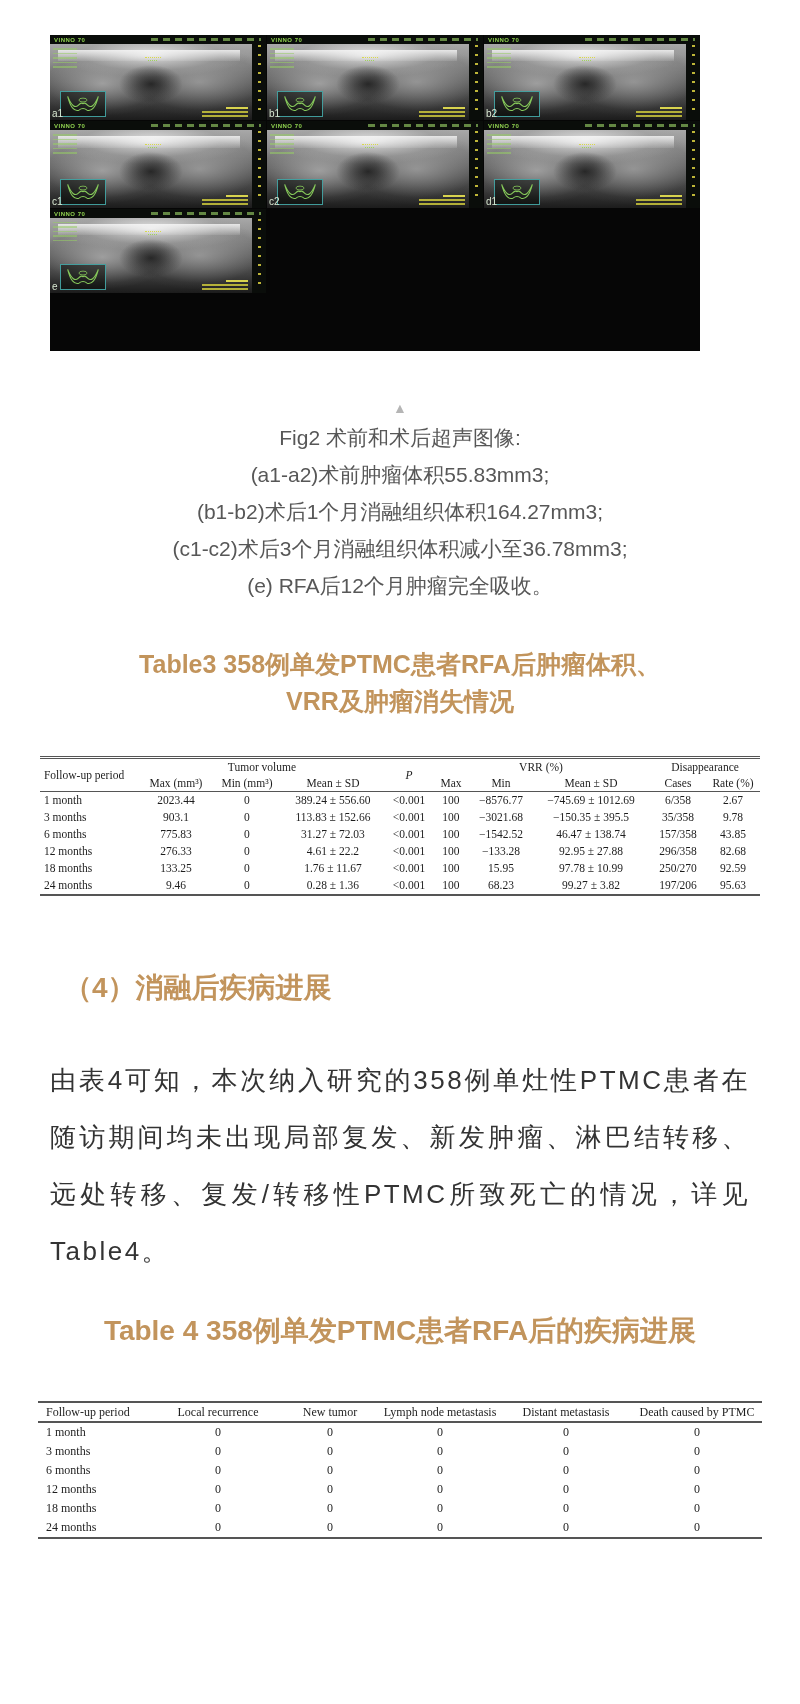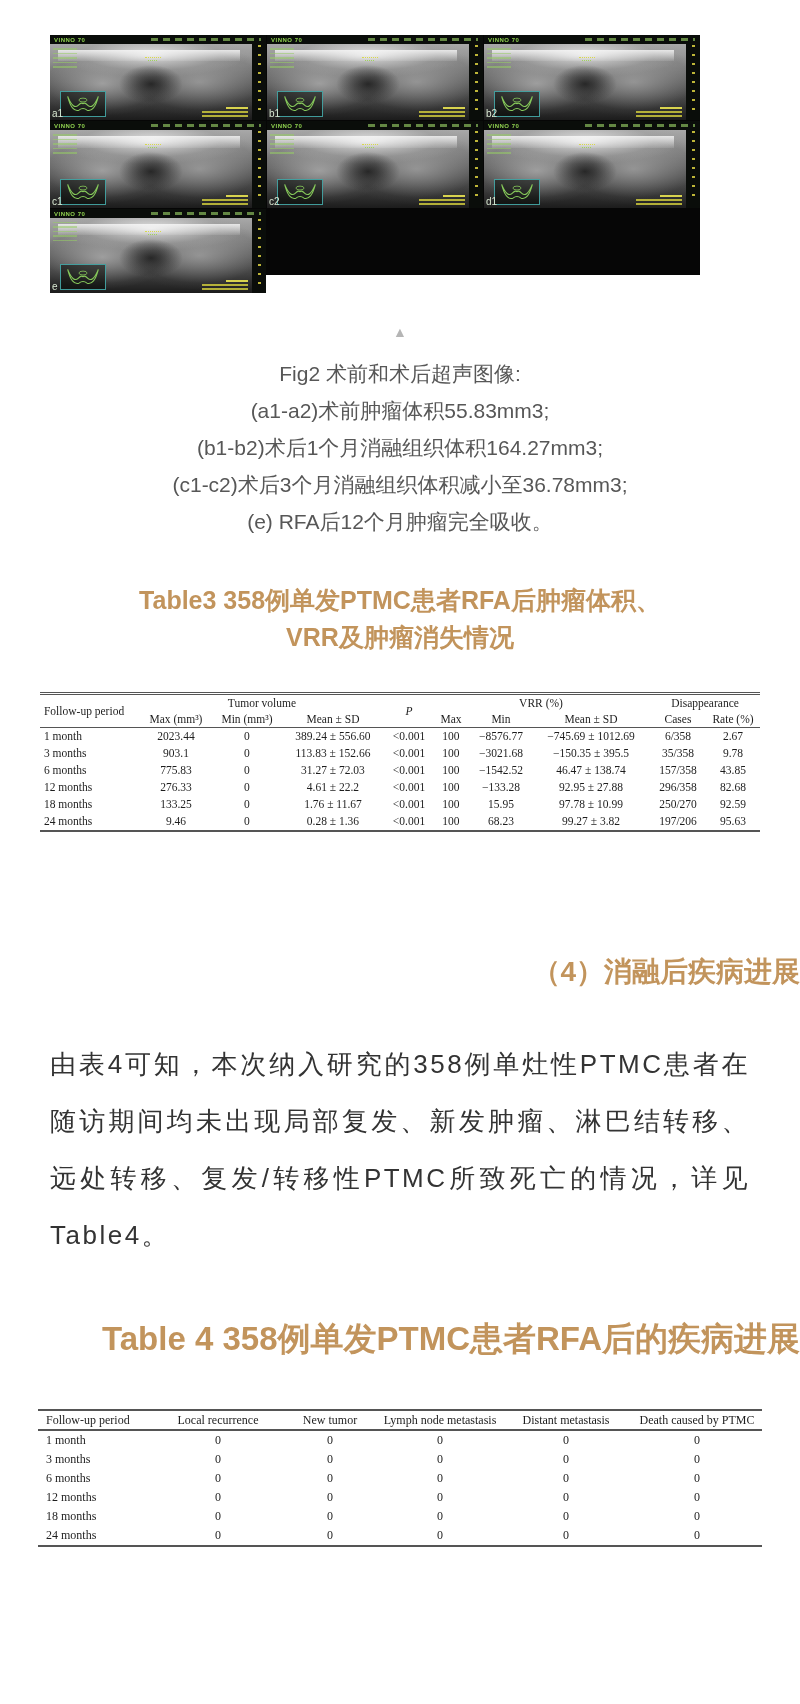--- a/index.html
+++ b/index.html
@@ -2,21 +2,21 @@
 <html><head>
 <meta charset="utf-8">
 <style>
   html,body{margin:0;padding:0;}
   body{
     width:800px;height:1704px;overflow:hidden;background:#ffffff;
     font-family:"Liberation Sans","DejaVu Sans",sans-serif;
   }
   
   .figure-grid{
-    margin:35px 0 0 50px;width:650px;height:240px;
+    margin:35px 0 0 50px;width:650px;height:316px;
     display:grid;grid-template-columns:216px 216px 216px;grid-template-rows:85px 87px 84px;
     gap:1px;background:#060606;
   }
   .us-panel{position:relative;background:#0a0d0a;overflow:hidden;}
   .us-topbar{position:absolute;top:0;left:0;right:0;height:10px;z-index:4;}
   .us-logo{
     position:absolute;left:4px;top:2px;color:#8fd14f;font-size:6px;font-weight:bold;
     letter-spacing:.5px;line-height:6px;white-space:nowrap;
   }
   .us-topdash{
@@ -58,21 +58,21 @@
     background:rgba(5,10,5,.55);
   }
   .us-label{
     position:absolute;left:2px;bottom:1px;z-index:6;color:#d9e8d2;font-size:10px;line-height:10px;
   }
   .us-measure{position:absolute;right:18px;bottom:3px;width:46px;z-index:5;}
   .us-measure i{display:block;height:2px;margin-top:2px;background:rgba(205,200,60,.85);}
   .us-measure i:first-child{width:22px;margin-left:24px;background:rgba(225,220,80,.95);}
   
   .collapse-arrow{margin-top:50px;text-align:center;color:#b5b5b5;font-size:14px;line-height:14px;}
-  .figure-caption{margin-top:16px;text-align:center;color:#575757;font-size:21px;line-height:37px;}
+  .figure-caption{margin-top:4px;text-align:center;color:#575757;font-size:21px;line-height:37px;}
   
   .tbl-title{
     margin-top:42px;text-align:center;color:#c2945c;font-weight:bold;
     font-size:25px;line-height:37px;
   }
   
   .paper-table{
     border-collapse:collapse;table-layout:fixed;
     font-family:"Liberation Serif","DejaVu Serif",serif;color:#1d1d1d;
   }
@@ -84,21 +84,21 @@
   .t3 tbody{border-bottom:2px solid #555;}
   .p-ital{font-style:italic;}
   .t4{margin:52px auto 0 auto;width:724px;font-size:12px;}
   .t4 th{font-weight:normal;padding:2px 2px;line-height:14px;}
   .t4 td{padding:1px 0;line-height:17px;text-align:center;}
   .t4 td:first-child{text-align:left;padding-left:8px;}
   .t4 thead{border-top:2px solid #555;border-bottom:2px solid #555;}
   .t4 tbody{border-bottom:2px solid #555;}
   
   .section-heading{
-    margin:120px 0 0 64px;color:#c2945c;font-weight:bold;font-size:28px;line-height:40px;text-align:right;
+    margin:72px 0 0 64px;color:#c2945c;font-weight:bold;font-size:28px;line-height:40px;
   }
   .body-paragraph{
     margin:44px 50px 0 50px;color:#333333;font-size:26px;line-height:57px;
     letter-spacing:2.5px;text-align:justify;
   }
 </style>
 </head>
 <body>
 
 <div class="figure-grid">
@@ -377,21 +377,21 @@
         <td>99.27 ± 3.82</td>
         <td>197/206</td>
         <td>95.63</td>
       </tr>
     </tbody>
 </table>
 
 <div class="section-heading">（4）消融后疾病进展</div>
 <div class="body-paragraph">由表4可知，本次纳入研究的358例单灶性PTMC患者在随访期间均未出现局部复发、新发肿瘤、淋巴结转移、远处转移、复发/转移性PTMC所致死亡的情况，详见Table4。</div>
 
-<div class="tbl-title" style="margin-top:56px;font-size:33px;text-align:right;">Table 4 358例单发PTMC患者RFA后的疾病进展</div>
+<div class="tbl-title" style="margin-top:32px;font-size:28px;">Table 4 358例单发PTMC患者RFA后的疾病进展</div>
 
 <table class="paper-table t4">
   <colgroup>
     <col style="width:118px">
       <col style="width:124px">
       <col style="width:100px">
     <col style="width:120px">
       <col style="width:132px">
       <col style="width:130px">
   </colgroup>

